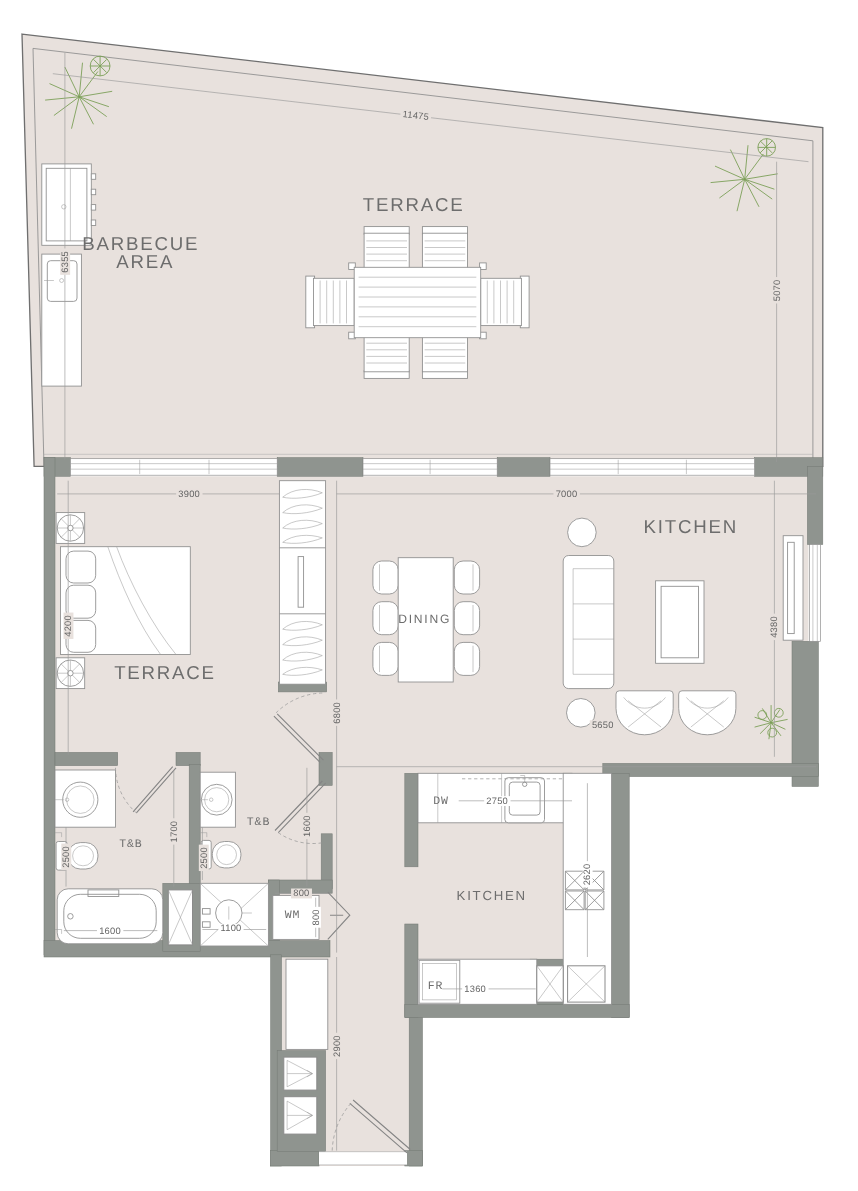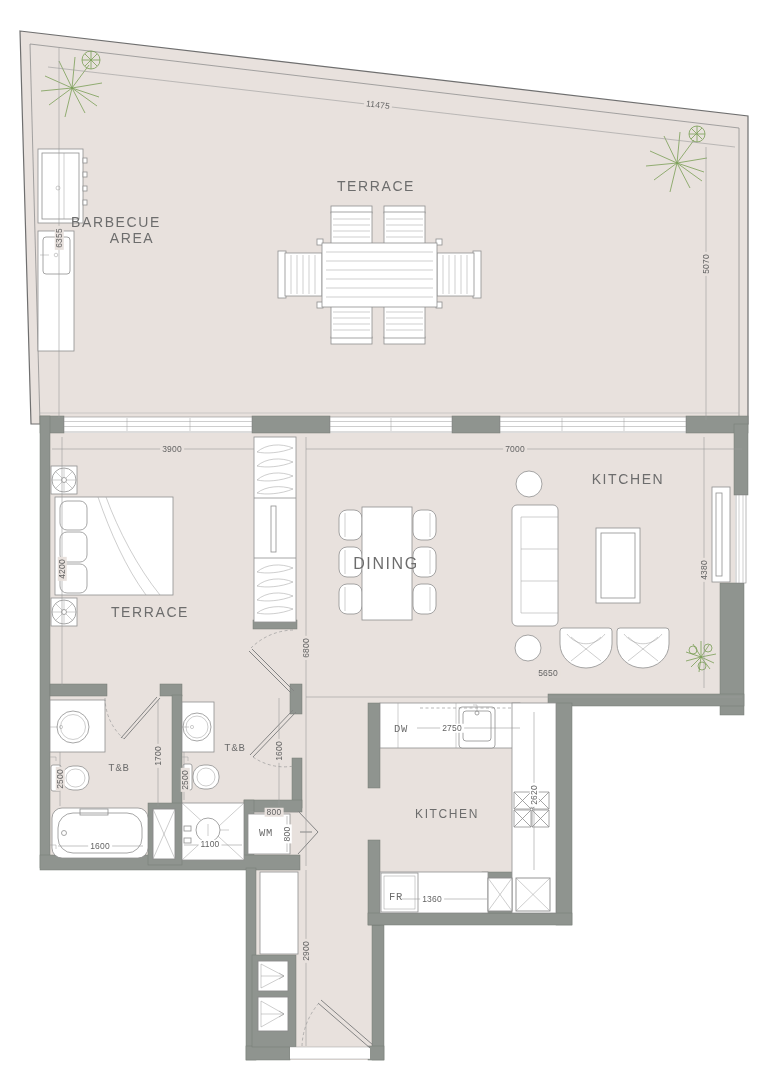--- a/index.html
+++ b/index.html
@@ -5,21 +5,21 @@
   :root{
     --floor:#e8e1dd; --wall:#8f948f; --plant:#7a9e55; --text:#6d6d6d; --dim:#646464;
   }
   html,body{margin:0;padding:0;background:#fff;}
   .plan{position:relative;width:780px;height:1083px;background:#fff;
         font-family:"Liberation Sans",sans-serif;overflow:hidden;}
   .plan svg{position:absolute;left:0;top:0;}
   .labels{position:absolute;left:0;top:0;width:100%;height:100%;}
   .lbl{position:absolute;transform:translate(-50%,-50%);color:var(--text);
        white-space:nowrap;line-height:1;}
-  .room{font-size:14px;letter-spacing:1.6px;}
+  .room{font-size:17px;letter-spacing:1.6px;}
   .sm{font-size:10.5px;letter-spacing:.8px;font-family:Liberation Mono, monospace;}
   .dim{font-size:8.5px;letter-spacing:.2px;color:var(--dim);
        background:var(--floor);padding:0 2px;}
   .onwhite{background:#fff;}
   .rot{transform:translate(-50%,-50%) rotate(-90deg);}
   .tilt{transform:translate(-50%,-50%) rotate(6.7deg);}
   
   .f-floor{fill:var(--floor);}
   .wall{fill:var(--wall);stroke:#767b76;stroke-width:.5;}
   .ln{stroke:#8f8f8f;stroke-width:.8;fill:none;}
@@ -334,34 +334,34 @@
       M250,812 H298  M287,816 V852"></path>
   </g>
 </svg>
 
 <div class="labels">
   <div class="lbl dim tilt" style="left:378px;top:105px">11475</div>
   <div class="lbl dim rot" style="left:706px;top:264px">5070</div>
   <div class="lbl dim rot" style="left:59px;top:238px">6355</div>
 
   <div class="lbl room" style="left:376px;top:186px">TERRACE</div>
-  <div class="lbl room" style="left:116px;top:222px">BARBECUE</div>
+  <div class="lbl room" style="left:128px;top:222px">BARBECUE</div>
   <div class="lbl room" style="left:132px;top:238px">AREA</div>
 
   <div class="lbl dim" style="left:172px;top:449px">3900</div>
   <div class="lbl dim" style="left:515px;top:449px">7000</div>
   <div class="lbl dim rot" style="left:62px;top:569px">4200</div>
   <div class="lbl dim rot" style="left:704px;top:570px">4380</div>
 
   <div class="lbl room" style="left:150px;top:612px">TERRACE</div>
   <div class="lbl room" style="left:628px;top:479px">KITCHEN</div>
-  <div class="lbl room" style="left:386px;top:564px;font-size:16px">DINING</div>
+  <div class="lbl room" style="left:386px;top:564px;font-size:11px">DINING</div>
 
   <div class="lbl dim rot" style="left:306px;top:648px">6800</div>
-  <div class="lbl dim" style="left:548px;top:673px">5650</div>
+  <div class="lbl dim" style="left:548px;top:659px">5650</div>
 
   <div class="lbl sm" style="left:401px;top:729px">DW</div>
   <div class="lbl dim onwhite" style="left:452px;top:728px">2750</div>
   <div class="lbl room" style="left:447px;top:814px;font-size:12px">KITCHEN</div>
   <div class="lbl dim rot onwhite" style="left:534px;top:795px">2620</div>
   <div class="lbl sm" style="left:396px;top:897px">FR</div>
   <div class="lbl dim onwhite" style="left:432px;top:899px">1360</div>
 
   <div class="lbl dim rot" style="left:158px;top:756px">1700</div>
   <div class="lbl sm" style="left:119px;top:768px">T&amp;B</div>

